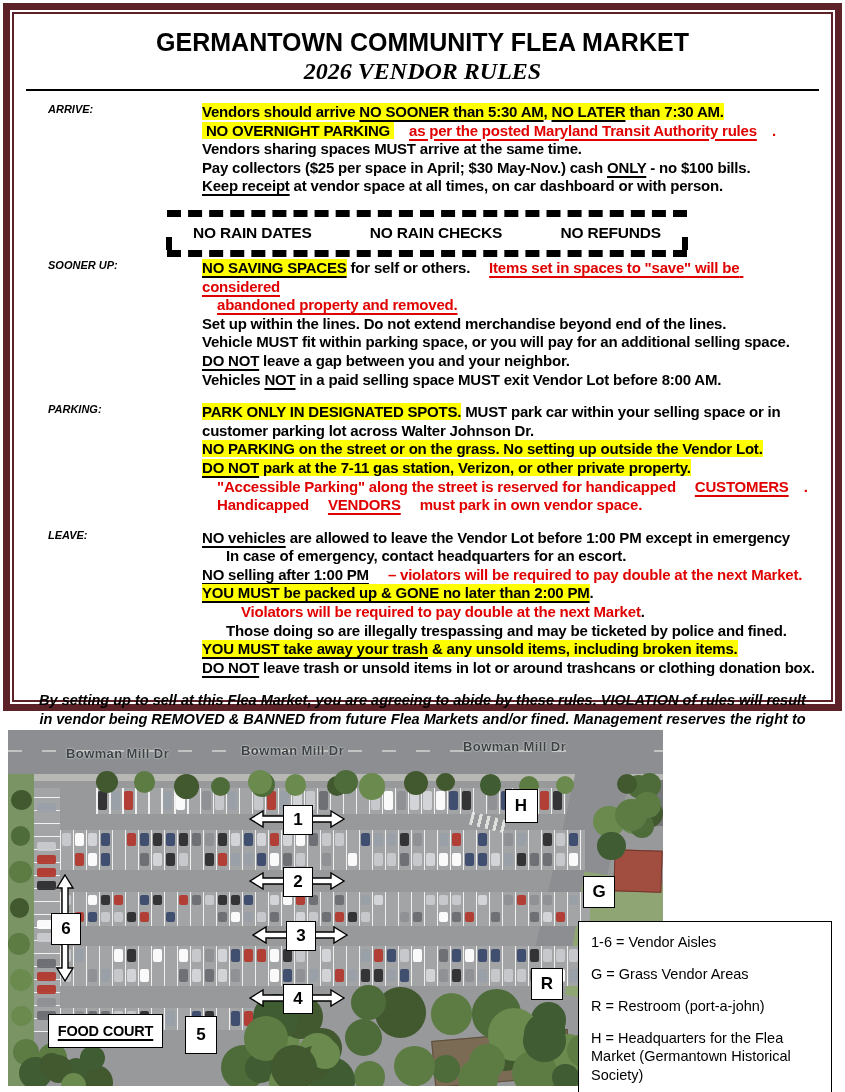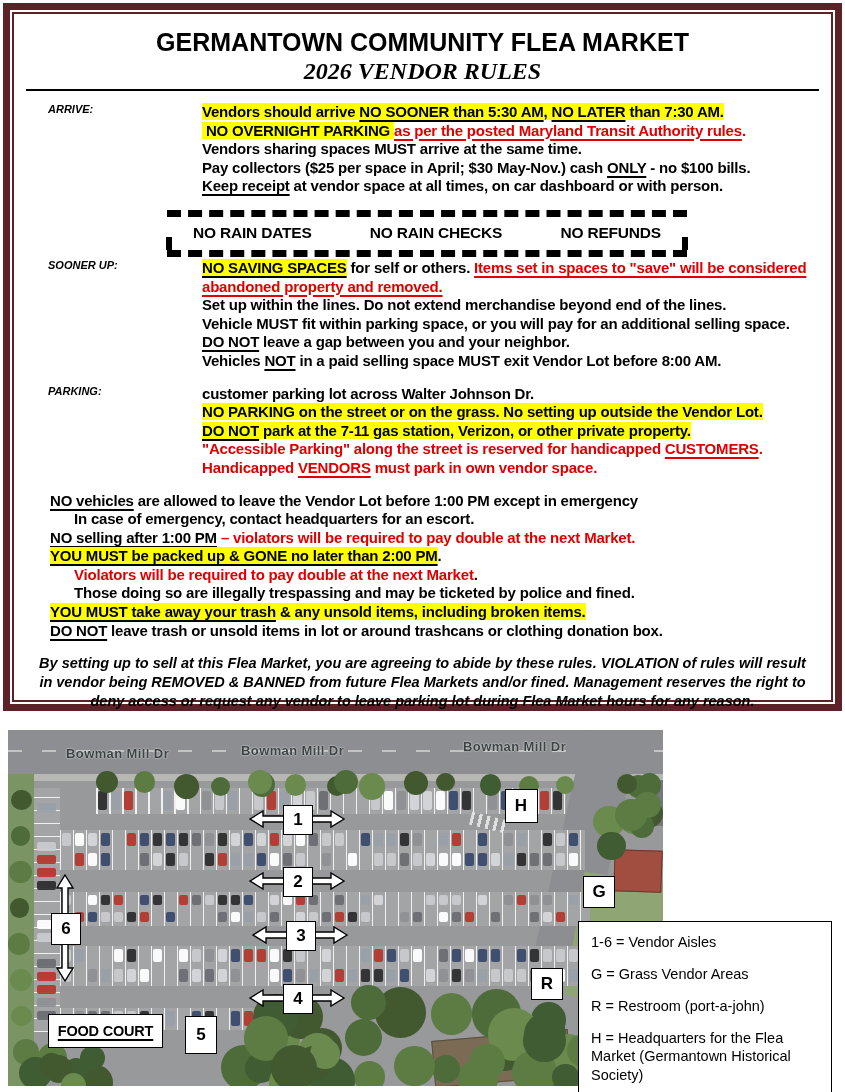--- a/index.html
+++ b/index.html
@@ -14,21 +14,21 @@
   #subtitle{margin:1px 0 4px;text-align:center;font-family:"Liberation Serif",serif;
        font-size:24px;font-weight:bold;font-style:italic;color:#000;}
   #head-rule{border:0;border-top:2px solid #000;margin:2px 2px 12px 2px;}
   .section{display:flex;margin-bottom:14px;}
   .slabel{flex:0 0 128px;padding-left:24px;font-size:11px;font-weight:bold;font-style:italic;color:#000;}
   .slines{flex:1;margin-left:26px;}
   .rline{white-space:pre-wrap;font-weight:bold;font-size:15px;line-height:18.6px;
          letter-spacing:-0.2px;color:#000;}
   .rline.ind{padding-left:24px;}
   .hl{background:#ffff00;}
-  .red{color:#e00000;}
+  .red{color:#e00000;padding-left:15px;}
   .u{text-decoration:underline;text-decoration-thickness:2px;text-underline-offset:2.5px;}
   .red.u{text-decoration-color:#e00000;}
   
   #rainbox{position:relative;margin:7px 0 2px 143px;width:468px;height:33px;
       border-top:7px dashed #000;border-bottom:7px dashed #000;
       display:flex;align-items:center;justify-content:space-between;padding:0 26px;}
   #rainbox::before,#rainbox::after{content:"";position:absolute;width:6px;height:13px;background:#000;bottom:0px;}
   #rainbox::before{left:-1px;}
   #rainbox::after{right:-1px;}
   .rain-item{font-size:15.5px;font-weight:bold;letter-spacing:-0.2px;}
@@ -92,28 +92,30 @@
               <div class="rline"><span class="red u">abandoned property and removed.</span></div>
               <div class="rline"><span class="">Set up within the lines. Do not extend merchandise beyond end of the lines.</span></div>
               <div class="rline"><span class="">Vehicle MUST fit within parking space, or you will pay for an additional selling space.</span></div>
               <div class="rline"><span class="u">DO NOT</span><span class=""> leave a gap between you and your neighbor.</span></div>
               <div class="rline"><span class="">Vehicles </span><span class="u">NOT</span><span class=""> in a paid selling space MUST exit Vendor Lot before 8:00 AM.</span></div>
             </div>
           </div>
           <div class="section">
             <div class="slabel">PARKING:</div>
             <div class="slines">
+              <div class="rline"><span class="hl">PARK ONLY IN DESIGNATED SPOTS.</span><span class=""> MUST park car within your selling space or in</span></div>
               <div class="rline"><span class="">customer parking lot across Walter Johnson Dr.</span></div>
               <div class="rline"><span class="hl">NO PARKING on the street or on the grass. No setting up outside the Vendor Lot.</span></div>
               <div class="rline"><span class="hl u">DO NOT</span><span class="hl"> park at the 7-11 gas station, Verizon, or other private property.</span></div>
               <div class="rline"><span class="red">"Accessible Parking" along the street is reserved for handicapped </span><span class="red u">CUSTOMERS</span><span class="red">.</span></div>
               <div class="rline"><span class="red">Handicapped </span><span class="red u">VENDORS</span><span class="red"> must park in own vendor space.</span></div>
             </div>
           </div>
           <div class="section">
+            <div class="slabel">LEAVE:</div>
             <div class="slines">
               <div class="rline"><span class="u">NO vehicles</span><span class=""> are allowed to leave the Vendor Lot before 1:00 PM except in emergency</span></div>
               <div class="rline ind"><span class="">In case of emergency, contact headquarters for an escort.</span></div>
               <div class="rline"><span class="u">NO selling after 1:00 PM</span><span class=""> </span><span class="red">– violators will be required to pay double at the next Market.</span></div>
               <div class="rline"><span class="hl u">YOU MUST be packed up &amp; GONE no later than 2:00 PM</span><span class="">.</span></div>
               <div class="rline ind"><span class="red">Violators will be required to pay double at the next Market</span><span class="">.</span></div>
               <div class="rline ind"><span class="">Those doing so are illegally trespassing and may be ticketed by police and fined.</span></div>
               <div class="rline"><span class="hl u">YOU MUST take away your trash</span><span class="hl"> &amp; any unsold items, including broken items.</span></div>
               <div class="rline"><span class="u">DO NOT</span><span class=""> leave trash or unsold items in lot or around trashcans or clothing donation box.</span></div>
             </div>

